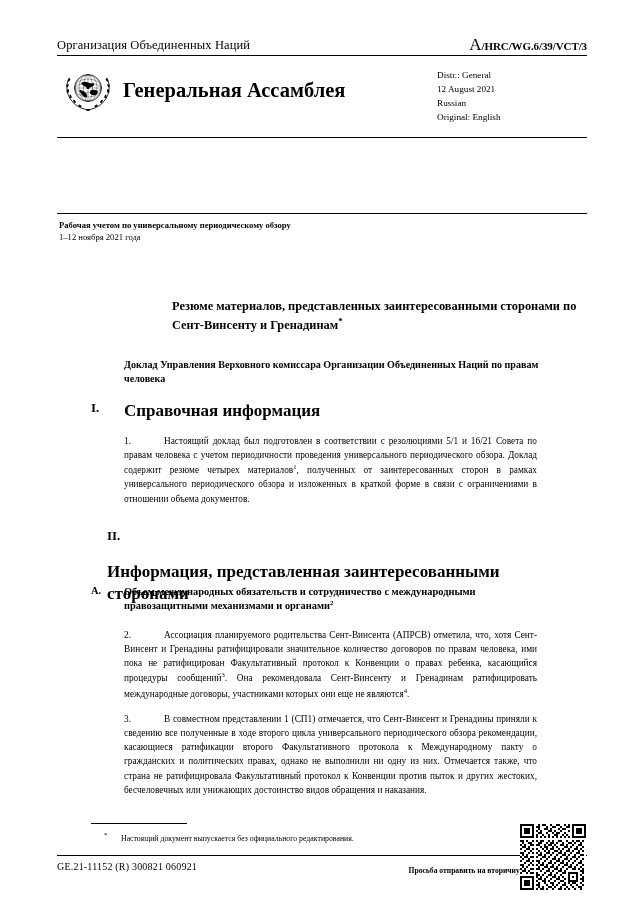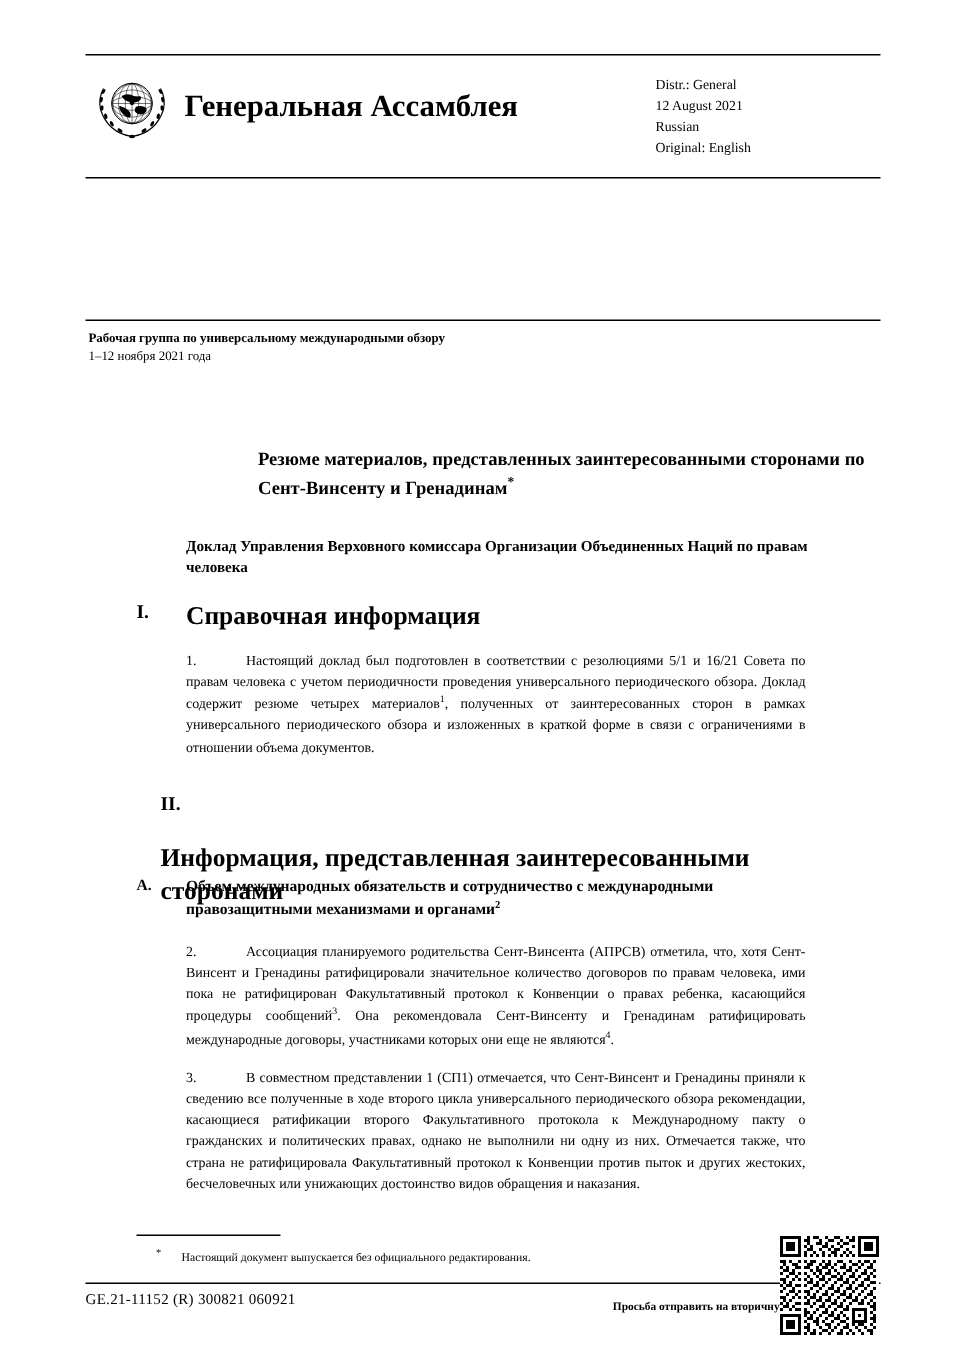--- a/index.html
+++ b/index.html
@@ -276,20 +276,24 @@
     width: 66px;
     height: 66px;
   }
 </style>
 </head>
 <body>
 
 <div class="page">
 
   <div class="masthead">
+    <div class="masthead-top">
+      <div class="org-name">Организация Объединенных Наций</div>
+      <div class="doc-symbol"><span class="big-a">A</span><span>/HRC/WG.6/39/VCT/3</span></div>
+    </div>
     <div class="rule-thick"></div>
 
     <div class="masthead-body">
       <div class="emblem">
         <svg viewBox="0 0 116 100" width="58" height="50" aria-hidden="true">
           <g fill="none" stroke="#000" stroke-width="1.3">
 
             <circle cx="58" cy="46" r="27"></circle>
             <circle cx="58" cy="46" r="25.5" stroke-width="0.7"></circle>
 
@@ -338,21 +342,21 @@
         <div>Original: English</div>
       </div>
     </div>
     <div class="masthead-rule-wrap">
       <div class="rule-thin"></div>
     </div>
   </div>
 
   <div class="session-rule"></div>
   <div class="session-block">
-    <div class="session-sub">Рабочая группа по универсальному международными обзору</div>
+    <div class="session-sub">Рабочая учетом по универсальному периодическому обзору</div>
     <div class="session-dates">1–12 ноября 2021 года</div>
   </div>
 
   <div class="main-title"><span>Резюме материалов, представленных заинтересованными сторонами по Сент-Винсенту и Гренадинам</span><span class="star">*</span></div>
   <div class="sub-title">Доклад Управления Верховного комиссара Организации Объединенных Наций по правам человека</div>
 
   <div class="sec" id="sec-1">
     <div class="sec-num">I.</div>
     <div class="sec-text">Справочная информация</div>
   </div>

